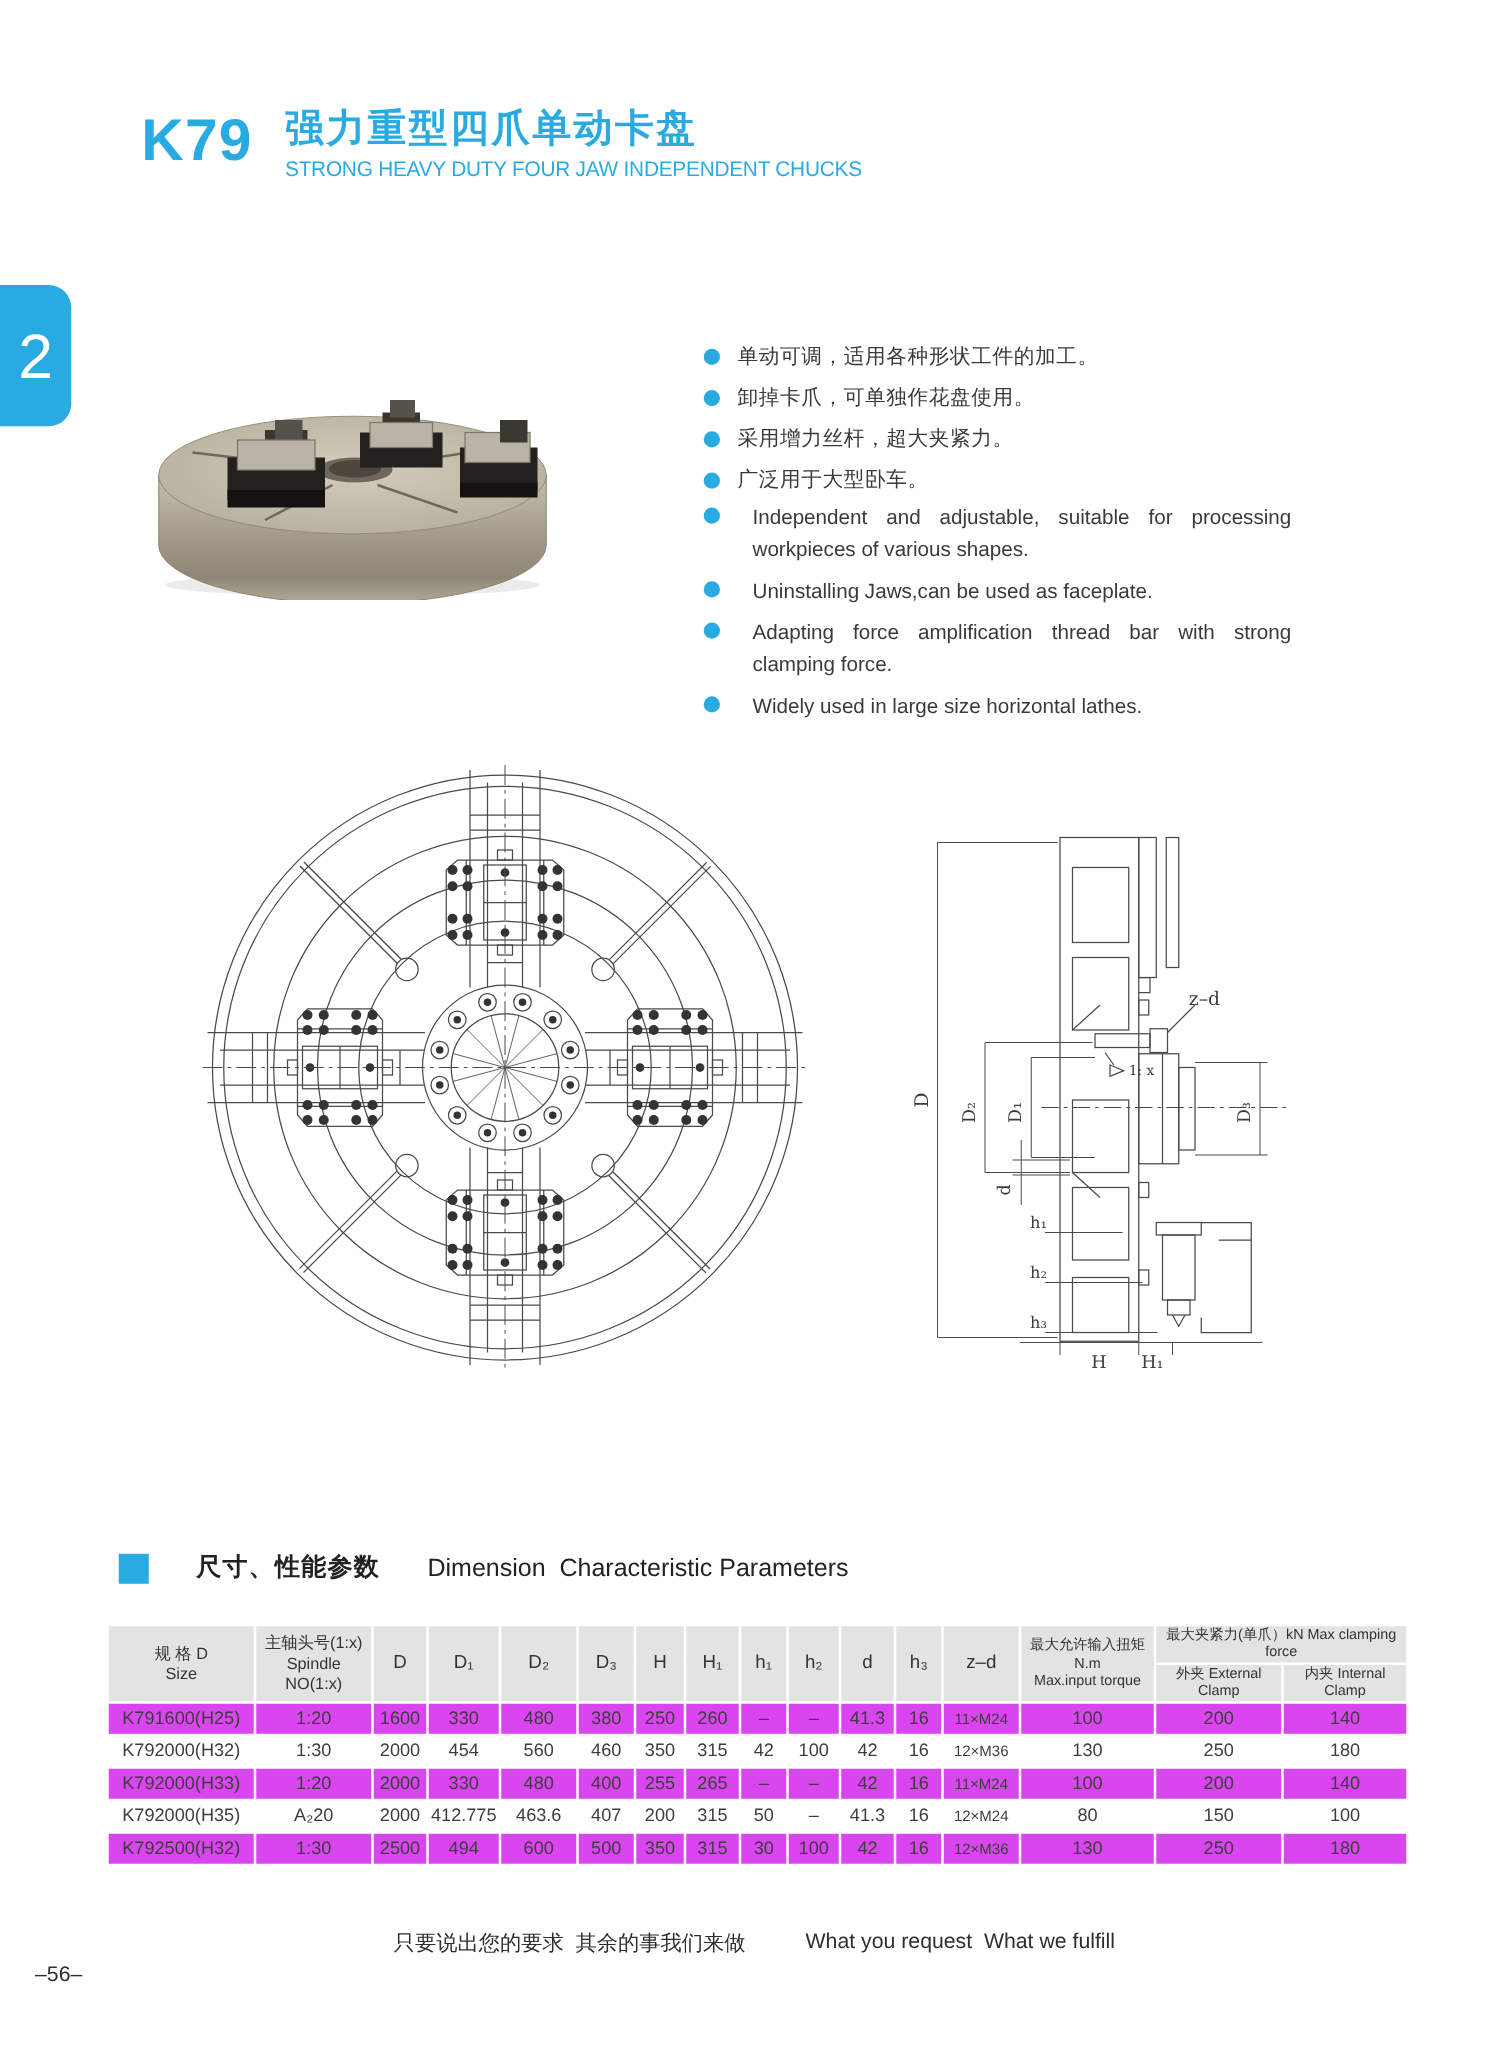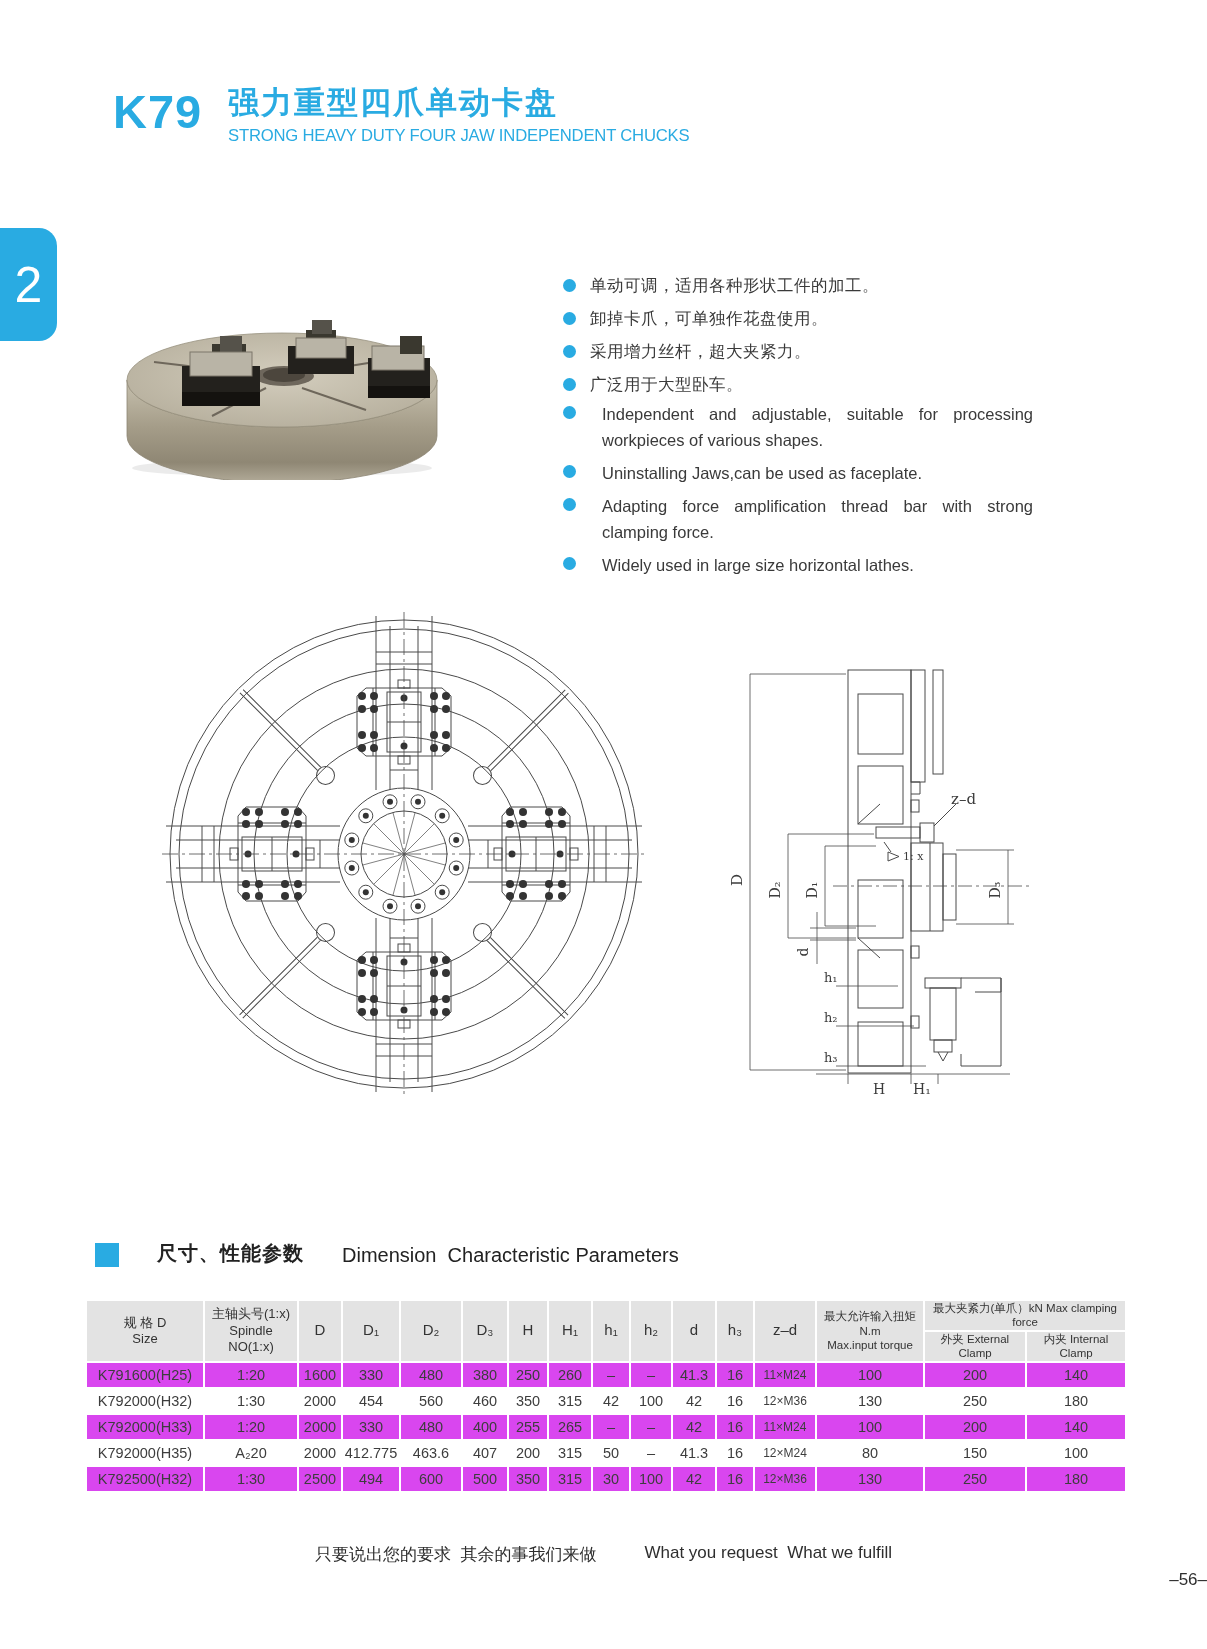--- a/index.html
+++ b/index.html
@@ -50,21 +50,21 @@
   .spec-table thead tr:last-child th { height:25px; }
   .spec-table th.letter { font-size:15px; }
   .spec-table th.small { font-size:11.5px; }
   .spec-table td { height:26px; font-size:14.5px; color:#3d3d3d; background:#fff; }
   .spec-table tr.odd td { background:#d946ef; }
   .spec-table td.zd-cell { font-size:12px; }
 
   
   .slogan { position:absolute; left:0; top:1543px; width:100%; display:flex; justify-content:center; gap:48px; }
   .slogan span { font-size:17px; color:#2e2e2e; white-space:pre; }
-  .page-number { position:absolute; left:0; top:1570px; width:100%; text-align:right; font-size:17px; color:#2e2e2e; }
+  .page-number { position:absolute; left:0; top:1570px; width:100%; text-align:left; font-size:17px; color:#2e2e2e;padding-left:28px; }
 </style>
 </head>
 <body>
 
 <div class="page">
 
   <div class="model-code">K79</div>
   <div class="title-cn">强力重型四爪单动卡盘</div>
   <div class="title-en">STRONG HEAVY DUTY FOUR JAW INDEPENDENT CHUCKS</div>
 

